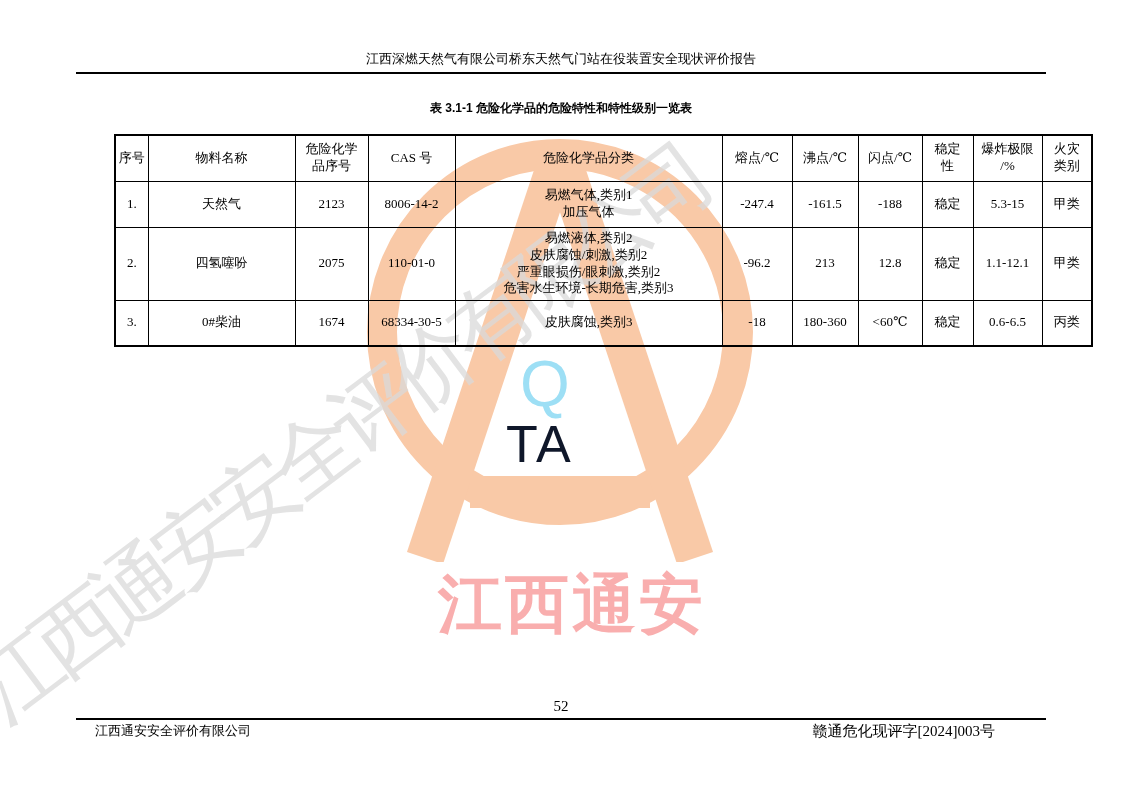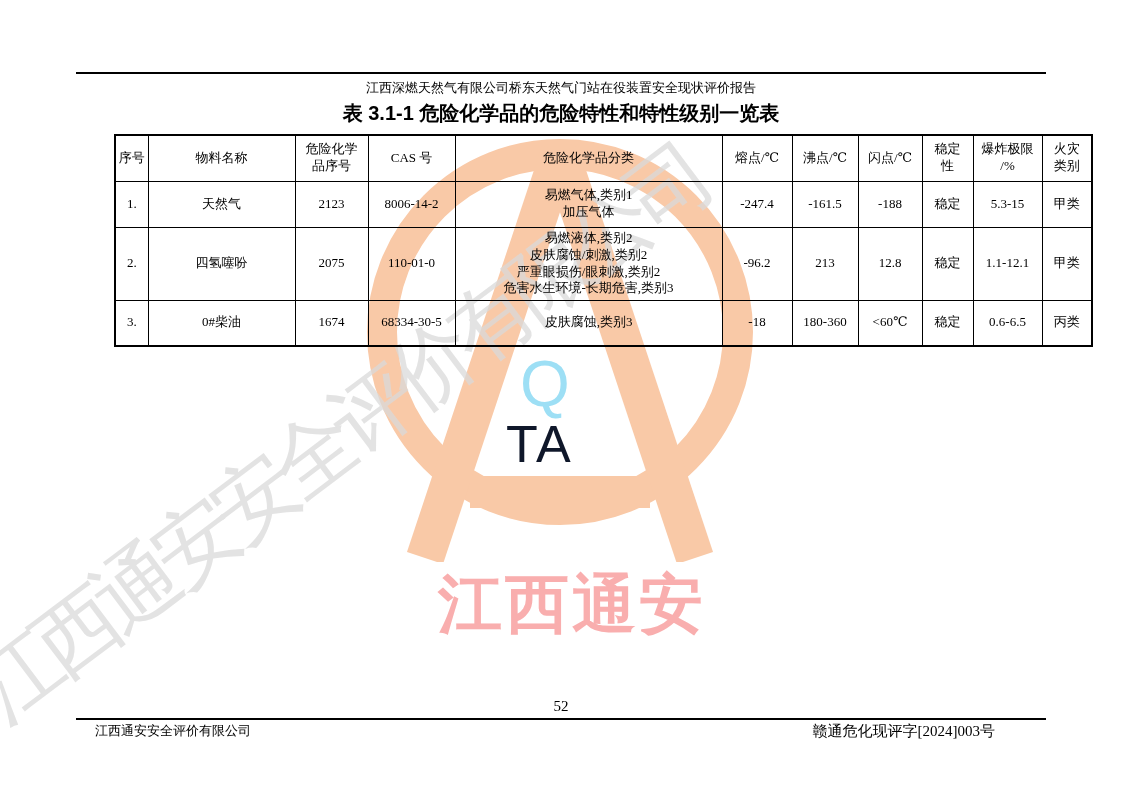--- a/index.html
+++ b/index.html
@@ -36,28 +36,28 @@
     transform-origin:0 50%;
     white-space:nowrap;
     font-family:"Liberation Serif","DejaVu Serif",serif;
     font-size:84px;letter-spacing:-10px;
     color:#dadada;opacity:0.75;line-height:1;
   }
   
   .content{position:absolute;left:0;top:0;width:100%;height:100%;z-index:2;}
   .page-header-title{
     position:absolute;left:0;top:50px;width:100%;
-    text-align:center;font-size:13px;margin-top:29px;
+    text-align:center;font-size:13px;
   }
   .rule{position:absolute;left:76px;width:970px;height:2px;background:#000;}
   .rule-top{top:72px;}
   .rule-bottom{top:718px;}
   .table-title{
     position:absolute;left:0;top:100px;width:100%;
-    text-align:center;font-size:20px;font-weight:700;
+    text-align:center;font-size:12px;font-weight:700;
     font-family:"Liberation Sans","DejaVu Sans",sans-serif;
   }
   table.main{
     position:absolute;left:71px;top:134px;
     border-collapse:collapse;table-layout:fixed;
     width:977px;
     background:transparent;
     margin-left:43px;
   }
   table.main td,table.main th{

